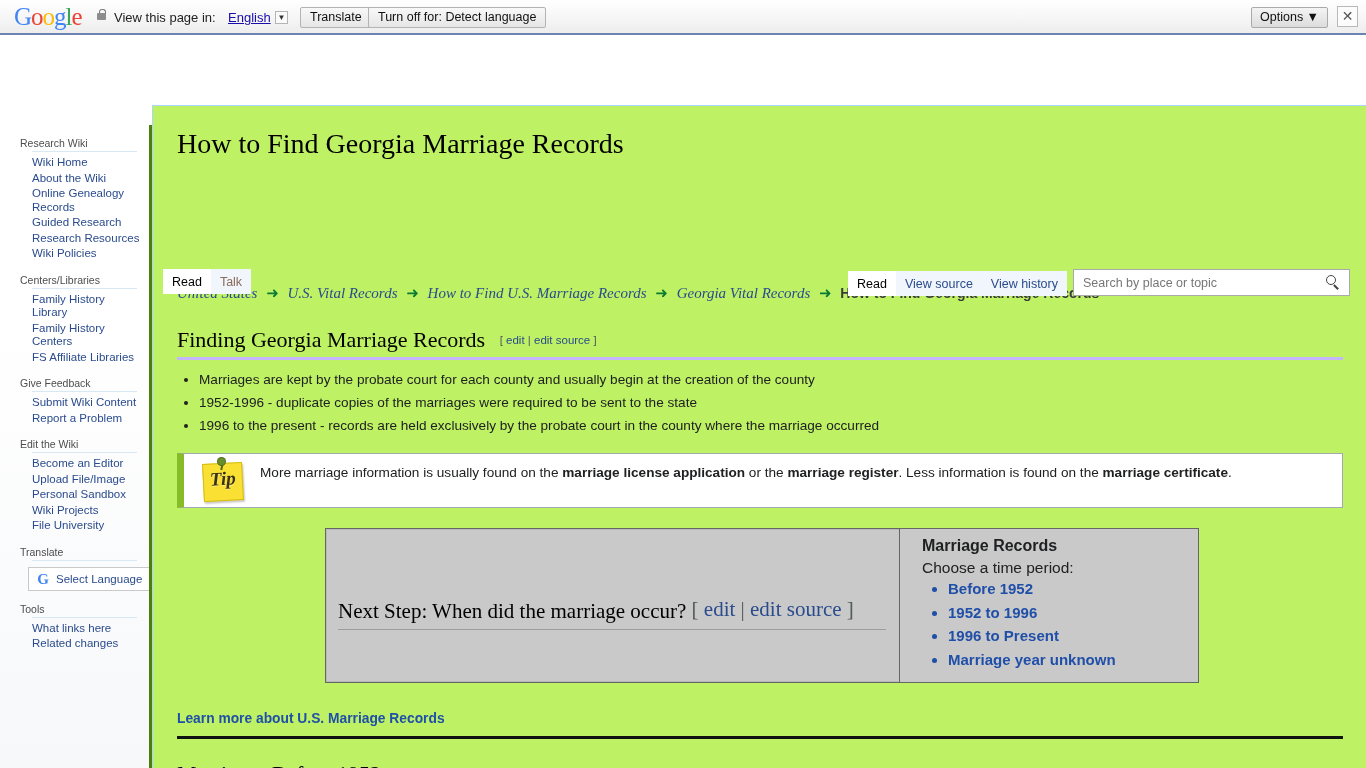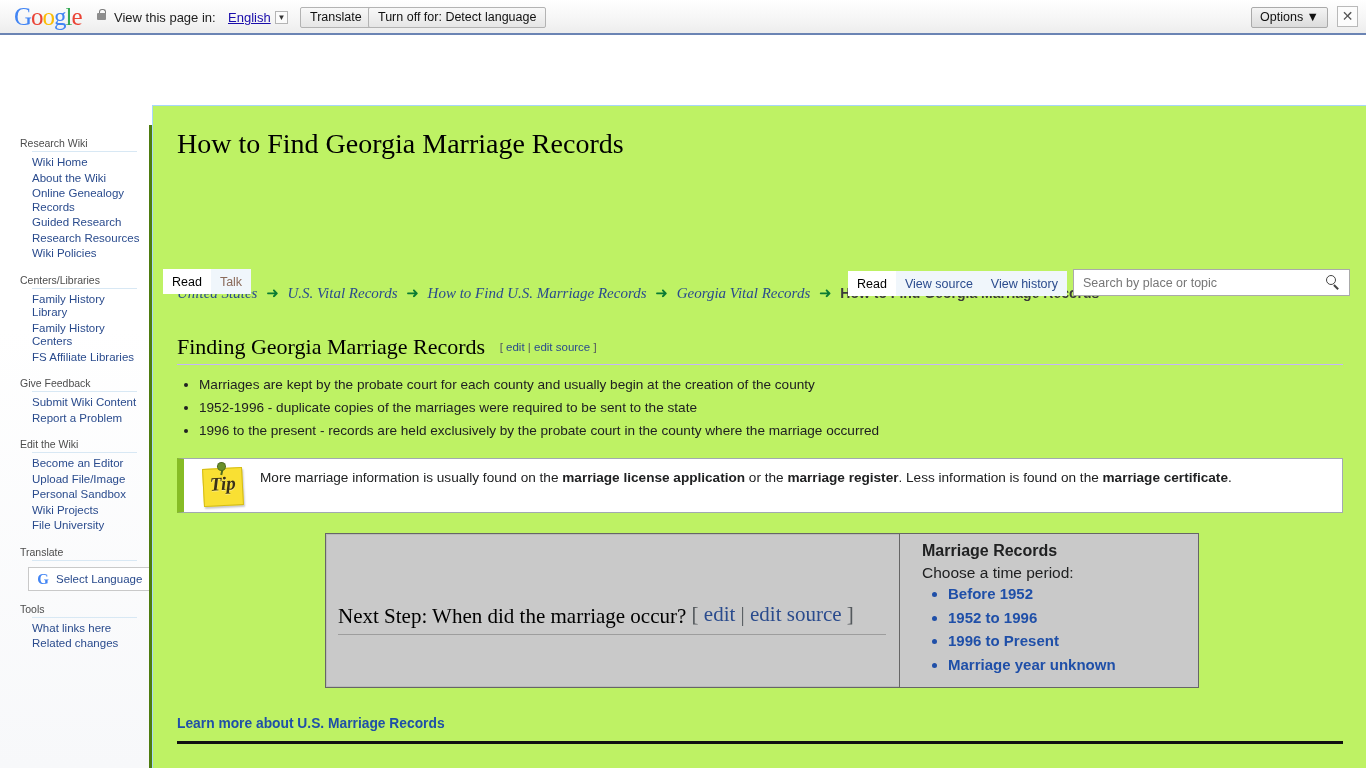--- a/index.html
+++ b/index.html
@@ -228,22 +228,22 @@
 
   
   #body-area {
     position: absolute; left: 24px; top: 213px;
     width: 1166px;
   }
   h2.sec {
     font-family: "Liberation Serif", serif;
     font-weight: normal;
     font-size: 22px; color: #000;
-    margin: 15px 0 4px 0; padding: 0 0 4px 0;
-    border-bottom: 1px solid #c4b5fd;
+    margin: 8px 0 4px 0; padding: 0 0 4px 0;
+    border-bottom: 3px solid #c4b5fd;
     line-height: 26px;
   }
   h2.sec .editlinks {
     font-family: "Liberation Sans", sans-serif;
     font-size: 11.5px; color: #54595d;
     margin-left: 9px; vertical-align: 3px;
     white-space: nowrap;
   }
   .editlinks a { color:#2a4b8d; cursor:pointer; }
   .editlinks .bk { color:#54595d; }

